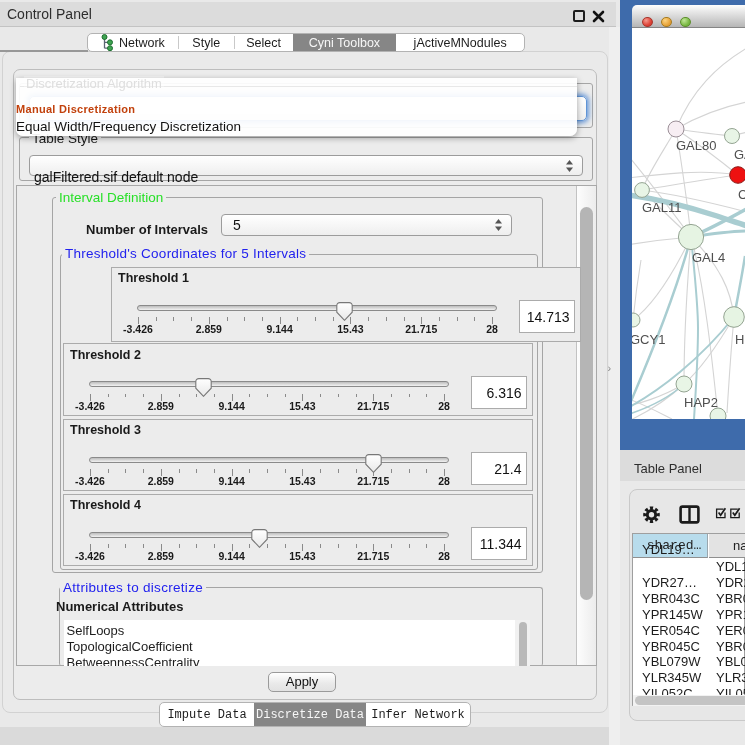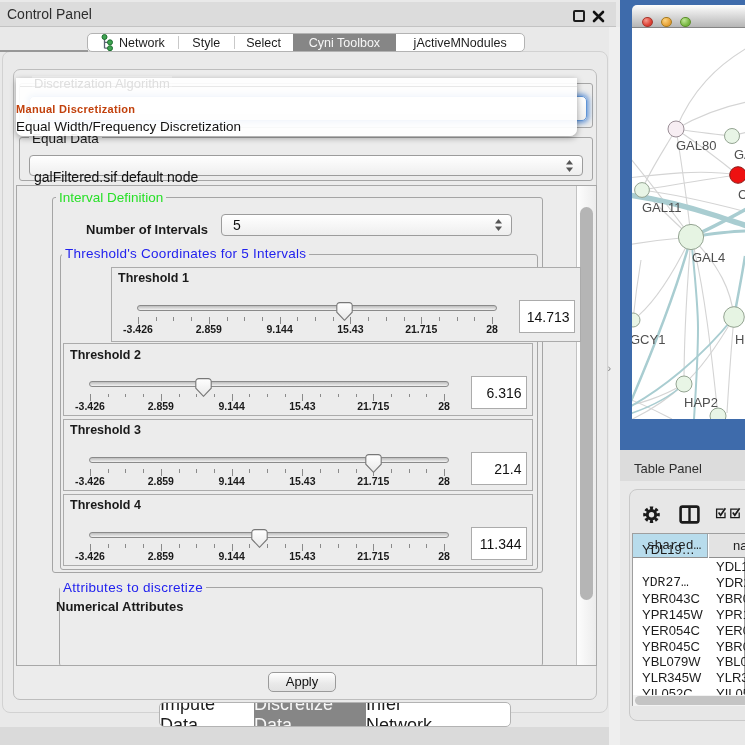--- a/index.html
+++ b/index.html
@@ -42,21 +42,21 @@
 .tick { position:absolute; width:1px; background:#8a8a8a; top:49.5px; }
 .slab { position:absolute; top:55.5px; font-size:10.5px; font-weight:bold; color:#1a1a1a; transform:translateX(-50%); }
 .thumb { position:absolute; top:34px; }
 
 
 .sb-v-track { background:linear-gradient(to right,#fdfdfd,#ececec); }
 .sb-thumb { background:#b5b5b5; border-radius:7px; }
 
 
 #applybtn { left:268px; top:672px; width:68px; height:20px; background:linear-gradient(#ffffff,#e9e9e9 60%,#e2e2e2); border:1px solid #9a9a9a; border-radius:5px; font-size:13px; color:#111; text-align:center; line-height:18px; }
-#bottabs { left:159px; top:702px; width:352px; height:25px; font-size:18px; color:#1c1c1c; }
+#bottabs { left:159px; top:702px; width:312px; height:25px; font-size:12px; color:#1c1c1c;font-family:Liberation Mono, monospace; }
 #botstrip { left:0; top:727px; width:620px; height:18px; background:#dadada; }
 
 
 #netwin { left:620px; top:0; width:125px; height:450px; background:#3e6bab; }
 #mactitle { left:12px; top:5px; width:113px; height:23px; background:linear-gradient(#fdfdfd,#b6b6b6); border-bottom:1px solid #858585; border-top-left-radius:5px; }
 .tl { position:absolute; top:11.5px; width:10.5px; height:10.5px; border-radius:50%; }
 #canvas { left:12px; top:28px; width:113px; height:391px; background:#ffffff; overflow:hidden; }
 
 
 #tp-titlebar { left:620px; top:450px; width:125px; height:31px; background:#dcdcdc; }
@@ -95,21 +95,21 @@
     <div class="tsep"></div>
     <div class="tab" style="width:58px;">Select</div>
     <div class="tab sel" style="width:104px;">Cyni Toolbox</div>
     <div class="tab" style="width:128px;">jActiveMNodules</div>
   </div>
 
   <div class="abs group" style="left:19px; top:83px; width:574px; height:45px;"></div>
   <div class="abs" style="left:29px; top:96px; width:558px; height:25px; background:linear-gradient(#ffffff,#eeeeee); border:1.5px solid #5f94d6; border-radius:5px; box-shadow:0 0 5px 2px rgba(70,130,210,0.8);"></div>
 
   <div class="abs group" style="left:19px; top:137px; width:574px; height:44px;"></div>
-  <div class="gtitle" style="left:29px; top:131px; color:#1a1a1a;">Equal Data</div>
+  <div class="gtitle" style="left:29px; top:131px; color:#1a1a1a;">Table Style</div>
   <div class="abs combo" style="left:29px; top:155px; width:554px; height:21px;">
     <span class="ctext" style="position:relative; top:-2.5px;margin-top:28px;">galFiltered.sif default node</span>
     <svg class="carrows" width="9" height="13" viewBox="0 0 9 13">
       <path d="M4.5 0.5 L8 5 H1 Z" fill="#555"></path>
       <path d="M4.5 12.5 L8 8 H1 Z" fill="#555"></path>
     </svg>
   </div>
 
   <div class="abs" style="left:16px; top:185px; width:581px; height:481px; background:#ececec; border:1px solid #a8a8a8;"></div>
   <div class="abs sb-v-track" style="left:576px; top:186px; width:20px; height:479px; border-left:1px solid #c2c2c2;"></div>
@@ -290,24 +290,32 @@
           </linearGradient>
         </defs>
     <path d="M3.8 0.6 h9.4 a3 3 0 0 1 3 3 v6.6 L8.5 18.3 L0.8 10.2 v-6.6 a3 3 0 0 1 3 -3 Z" fill="url(#thg3)" stroke="#777777" stroke-width="1.1"></path>
   </svg>
   <div class="vfield">11.344</div>
 </div>
 
   <div class="abs group" style="left:59px; top:587px; width:484px; height:79px; border-bottom:none;"></div>
   <div class="gtitle" style="left:60px; top:580px; color:#2222ee; letter-spacing:0.3px;">Attributes to discretize</div>
   <div class="abs" style="left:56px; top:598.5px; font-size:13px; font-weight:bold; color:#1a1a1a;">Numerical Attributes</div>
+  <div class="abs" style="left:64px; top:619.5px; width:466px; height:46.5px; overflow:hidden;">
+    <div style="position:absolute; left:0; top:0; width:451px; height:47px; background:#ffffff;"></div>
+    <div style="position:absolute; left:451px; top:0; width:15px; height:47px; background:#f1f1f1;"></div>
+    <div style="position:absolute; left:2.5px; top:3px; font-size:13px; color:#1d1d1d;">SelfLoops</div>
+    <div style="position:absolute; left:2.5px; top:19.3px; font-size:13px; color:#1d1d1d;">TopologicalCoefficient</div>
+    <div style="position:absolute; left:2.5px; top:35.6px; font-size:13px; color:#1d1d1d;">BetweennessCentrality</div>
+    <div style="position:absolute; left:454.5px; top:2px; width:8px; height:45px; background:#b9b9b9; border-radius:4px 4px 0 0;"></div>
+  </div>
 
   <div class="abs" style="left:16px; top:78px; width:561px; height:58px; background:rgba(255,255,255,0.93); border-radius:0 0 7px 7px; box-shadow:0 2px 6px rgba(0,0,0,0.35); z-index:5;"></div>
   <div class="abs" style="left:20px; top:85.5px; width:557px; height:1px; background:#e8e8e8; z-index:6;"></div>
-  <div class="abs" style="left:24px; top:76px; font-size:13px; color:#dedede; z-index:7; background:rgba(255,255,255,0.25); padding:0 2px;margin-left:8px;">Discretization Algorithm</div>
+  <div class="abs" style="left:24px; top:76px; font-size:13px; color:#dedede; z-index:7; background:rgba(255,255,255,0.25); padding:0 2px;">Discretization Algorithm</div>
   <div class="abs" style="left:16px; top:102.5px; font-size:11px; font-weight:bold; letter-spacing:0.3px; color:#c2410c; z-index:6;">Manual Discretization</div>
   <div class="abs" style="left:16px; top:119px; font-size:13.5px; color:#111; z-index:6;">Equal Width/Frequency Discretization</div>
 
   <div id="applybtn" class="abs">Apply</div>
   <div id="bottabs" class="abs tabbar">
     <div class="tab" style="width:94px;">Impute Data</div>
     <div class="tab sel" style="width:112px;">Discretize Data</div>
     <div class="tab" style="width:104px;">Infer Network</div>
   </div>
   <div id="botstrip" class="abs"></div>
@@ -398,21 +406,21 @@
   <path d="M8.6 2.2 H1.6 V10.6 H10 V5.5" fill="none" stroke="#1b1b1b" stroke-width="1.3"></path>
   <path d="M3.6 5.6 L5.6 8.2 L10.4 1.2" fill="none" stroke="#1b1b1b" stroke-width="1.7"></path>
   <path d="M22.8 2.2 H15.8 V10.6 H24.2 V5.5" fill="none" stroke="#1b1b1b" stroke-width="1.3"></path>
   <path d="M17.8 5.6 L19.8 8.2 L24.6 1.2" fill="none" stroke="#1b1b1b" stroke-width="1.7"></path>
 </svg>
   <div id="table" class="abs">
     <div class="hcell" style="left:0; width:75px; background:#b8dcec; border-right:1px solid #9aa6ad; border-bottom:1px solid #8f8f8f; padding-left:8px;font-family:Liberation Mono, monospace;">shared…</div>
     <div class="hcell" style="left:76px; width:37px; background:#e3e3e3; border-bottom:1px solid #8f8f8f; justify-content:flex-start; padding-left:24px;">name</div>
     <div class="trow" style="top:8px;">YDL19…</div>
     <div class="trow2" style="top:25.0px;">YDL190C</div>
-    <div class="trow" style="top:40.9px;font-family:Liberation Mono, monospace;">YDR27…</div>
+    <div class="trow" style="top:40.9px;">YDR27…</div>
     <div class="trow2" style="top:40.9px;">YDR277C</div>
     <div class="trow" style="top:56.8px;">YBR043C</div>
     <div class="trow2" style="top:56.8px;">YBR043C</div>
     <div class="trow" style="top:72.7px;">YPR145W</div>
     <div class="trow2" style="top:72.7px;">YPR145W</div>
     <div class="trow" style="top:88.6px;">YER054C</div>
     <div class="trow2" style="top:88.6px;">YER054C</div>
     <div class="trow" style="top:104.5px;">YBR045C</div>
     <div class="trow2" style="top:104.5px;">YBR045C</div>
     <div class="trow" style="top:120.4px;">YBL079W</div>

